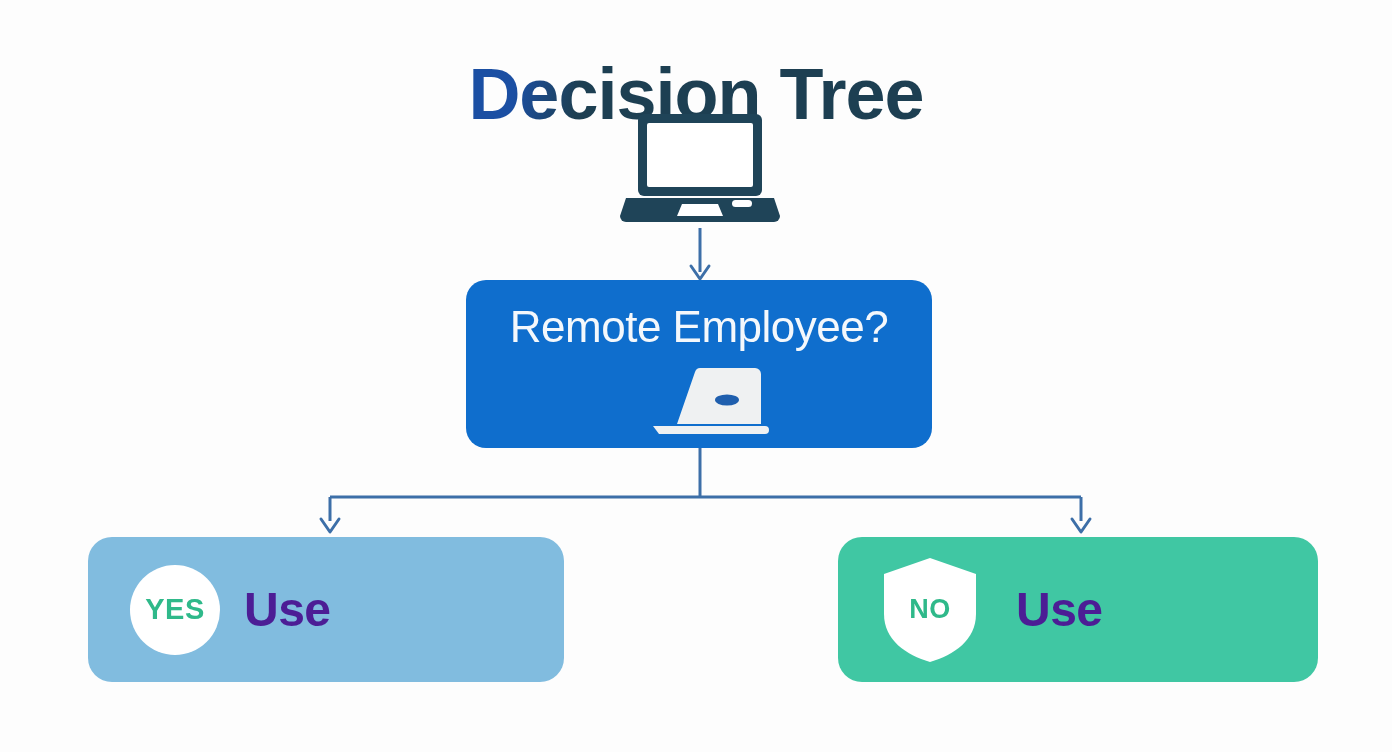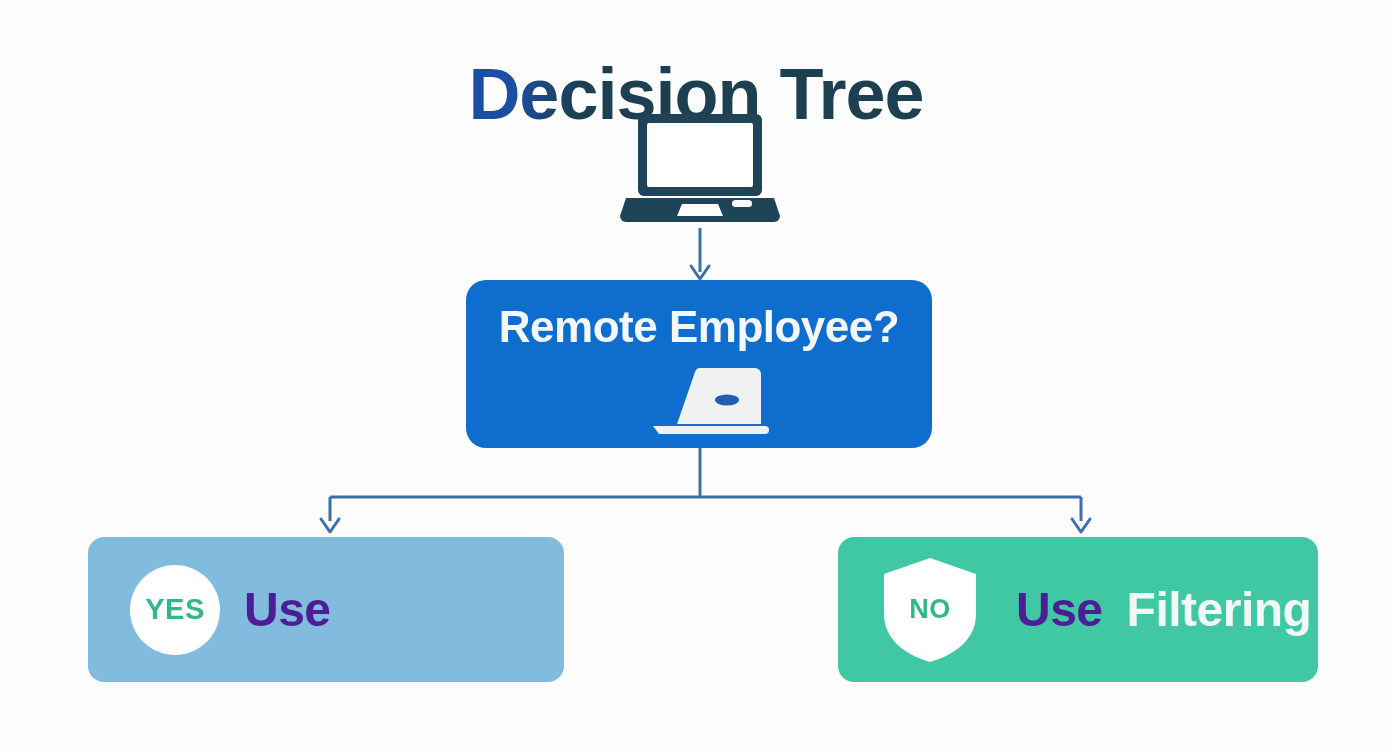--- a/index.html
+++ b/index.html
@@ -70,39 +70,39 @@
     background: #0f6ecd;
     border-radius: 20px;
   }
   #decision-label {
     position: absolute;
     left: 0;
     top: 22px;
     width: 466px;
     text-align: center;
     font-size: 44px;
-    font-weight: bold;
+    font-weight: normal;
     color: #f4f8fc;
     letter-spacing: -0.5px;
     white-space: nowrap;
   }
   #decision-laptop {
     position: absolute;
     left: 183px;
     top: 88px;
     width: 120px;
     height: 70px;
   }
 
   
   .leaf {
     position: absolute;
     top: 537px;
     height: 145px;
-    border-radius: 16px;
+    border-radius: 24px;
     display: flex;
     align-items: center;
   }
   #leaf-yes {
     left: 88px;
     width: 476px;
     background: #81bcdf;
   }
   #leaf-no {
     left: 838px;
@@ -245,16 +245,15 @@
   </div>
 
   <div id="leaf-no" class="leaf">
     <div id="no-badge" class="badge-wrap">
       <svg viewBox="0 0 100 108" width="100" height="108">
         <path d="M50 2 L96 18 V58 C96 84 74 99 50 106 C26 99 4 84 4 58 V18 Z" fill="#ffffff"></path>
       </svg>
       <span id="no-badge-text">NO</span>
     </div>
     <span id="no-verb" class="leaf-text txt-dark">Use</span>
-    <span id="no-object" class="leaf-text txt-light">Filtering</span>
   </div>
 
 </div>
 
 </body></html>

